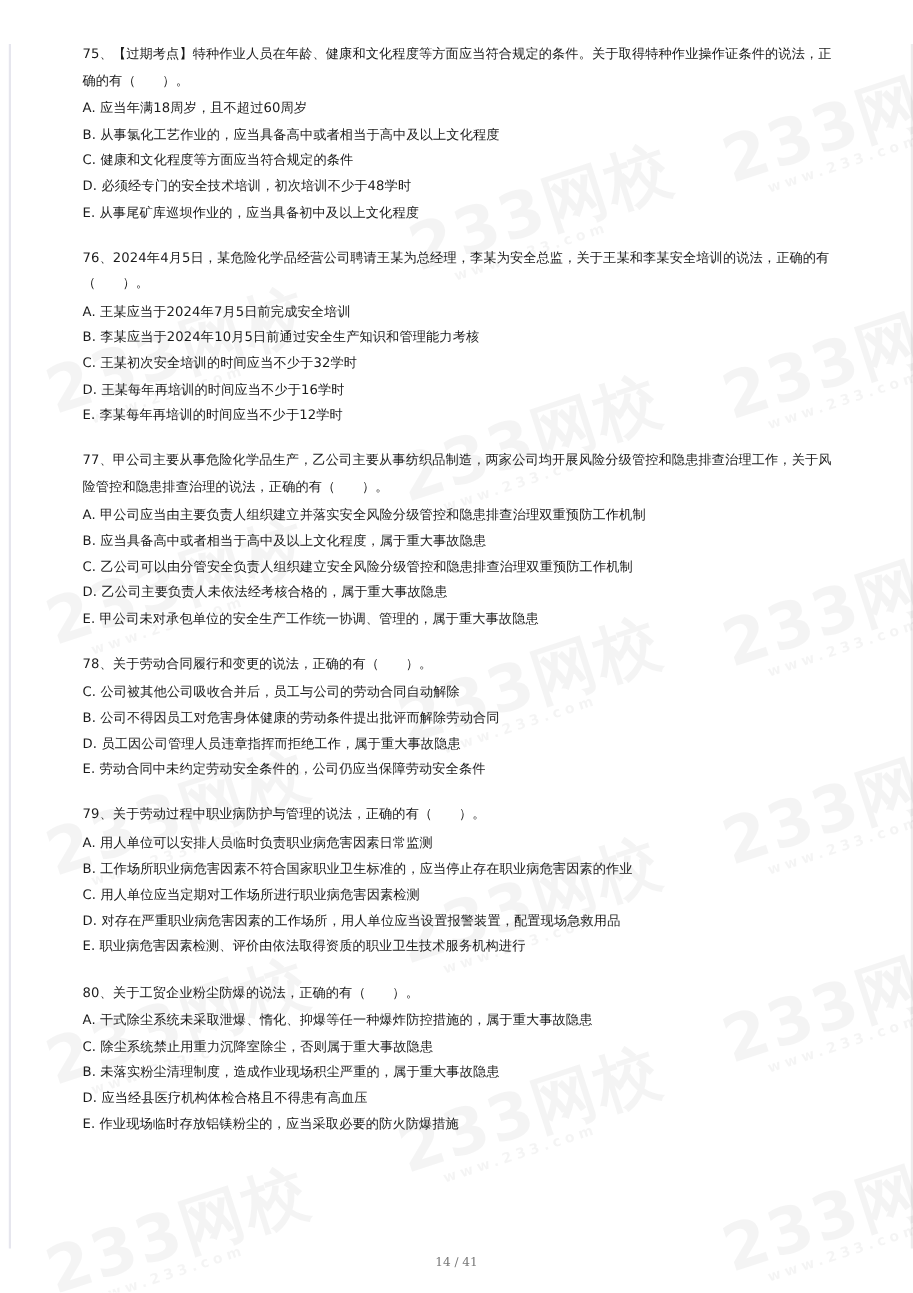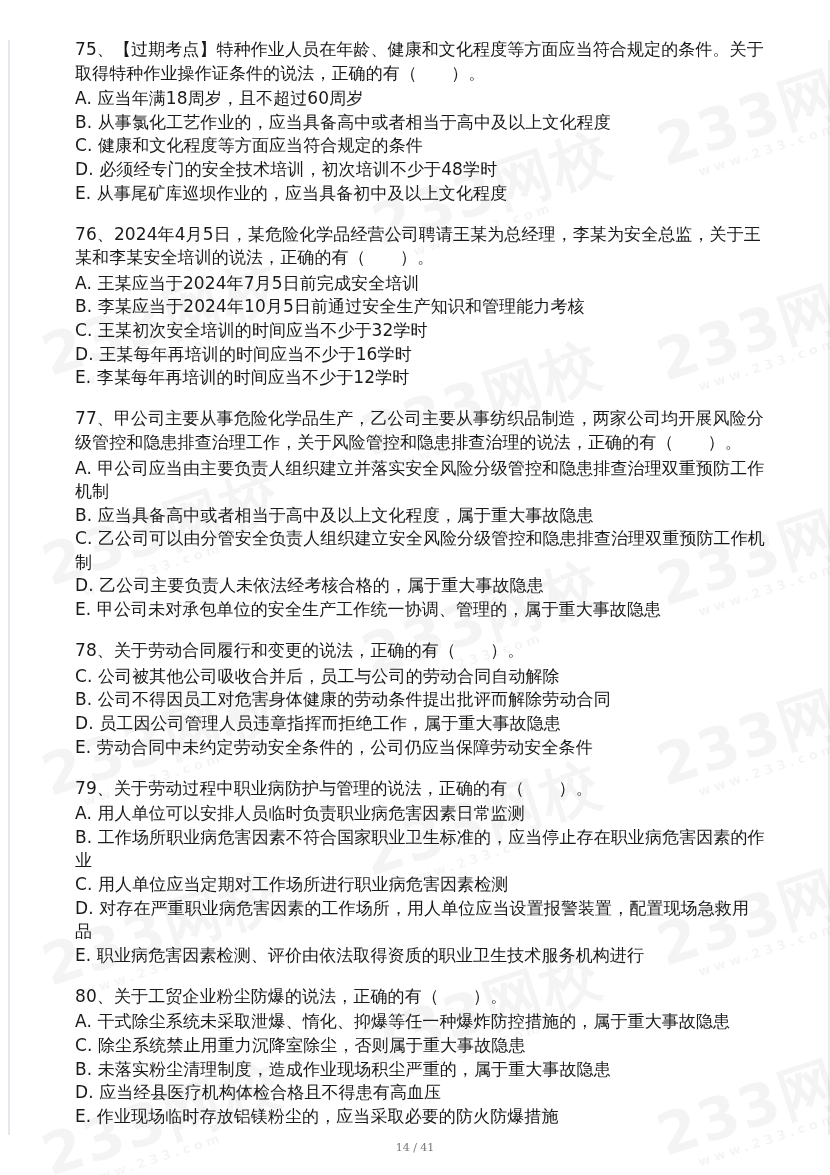--- a/index.html
+++ b/index.html
@@ -46,21 +46,21 @@
     .content {
       position: absolute;
       left: 75px;
       top: 38px;
       width: 690px;
     }
     .question {
       margin: 0 0 17.5px 0;
     }
     .q-stem, .q-option {
-      font-size: 17px;
+      font-size: 12px;
       line-height: 23.6px;
       margin: 0;
       letter-spacing: 0.1px;
     }
     .q-stem {
       margin-bottom: 2px;
     }
     .footer {
       position: absolute;
       left: 0;

